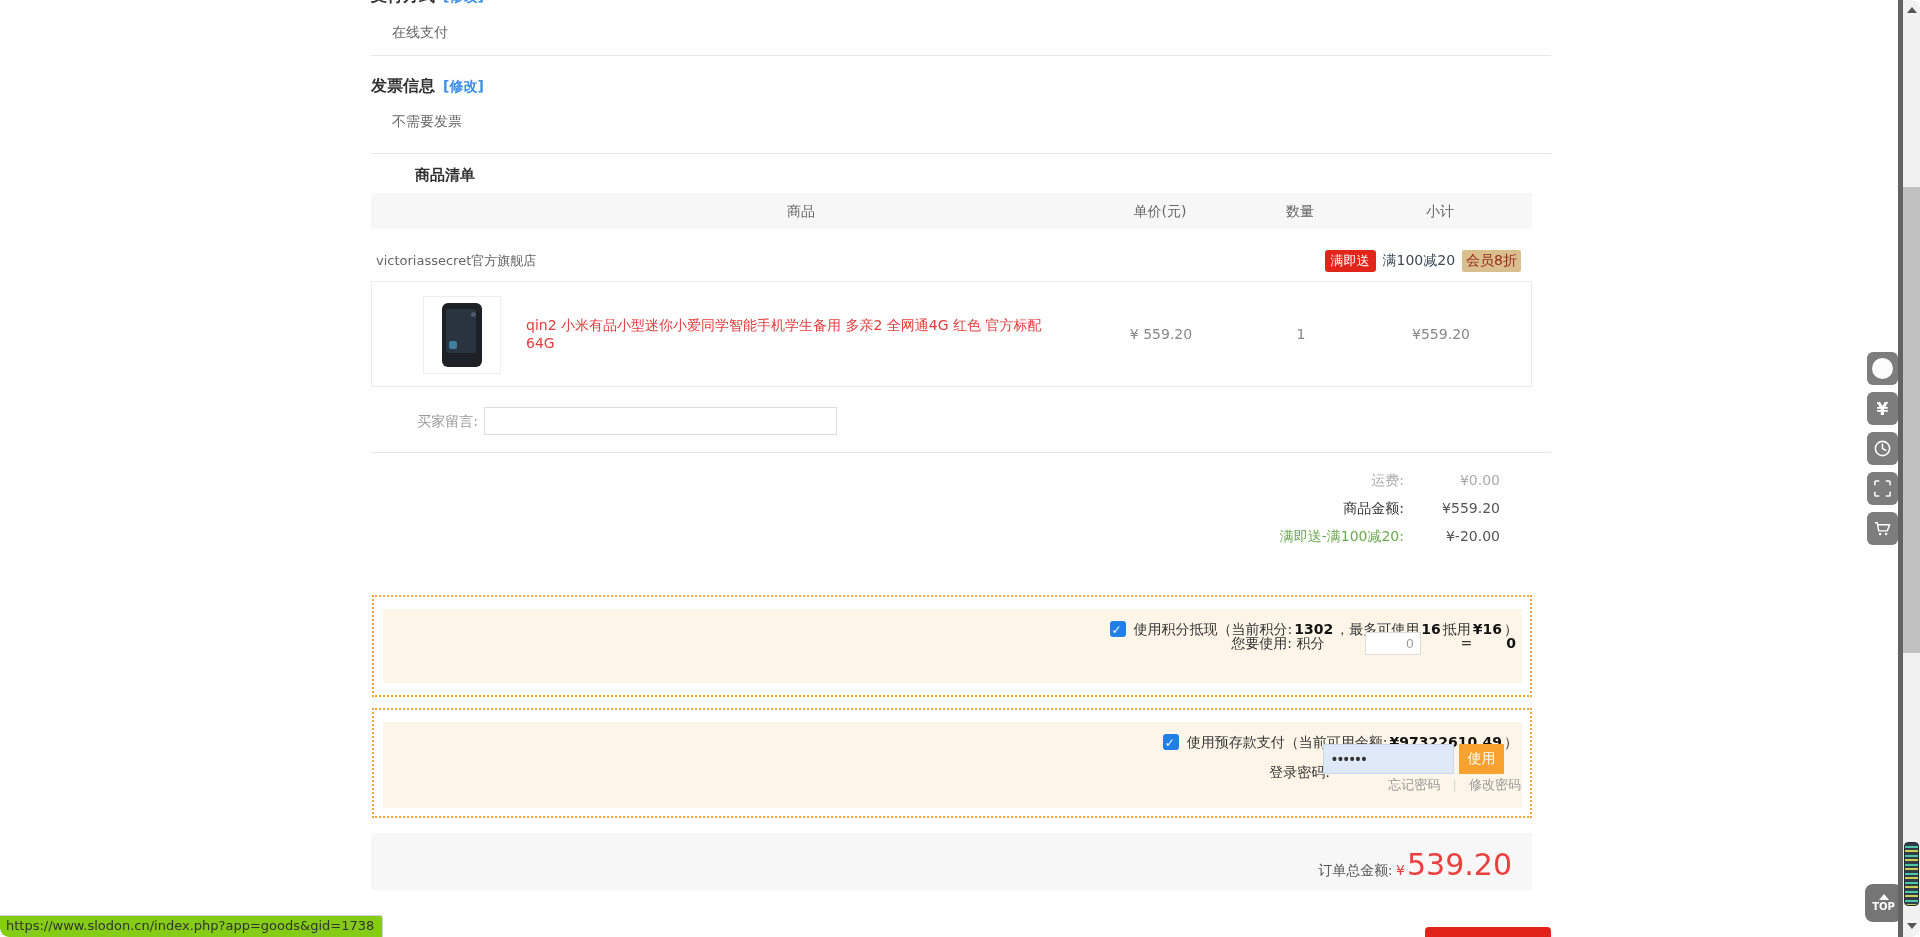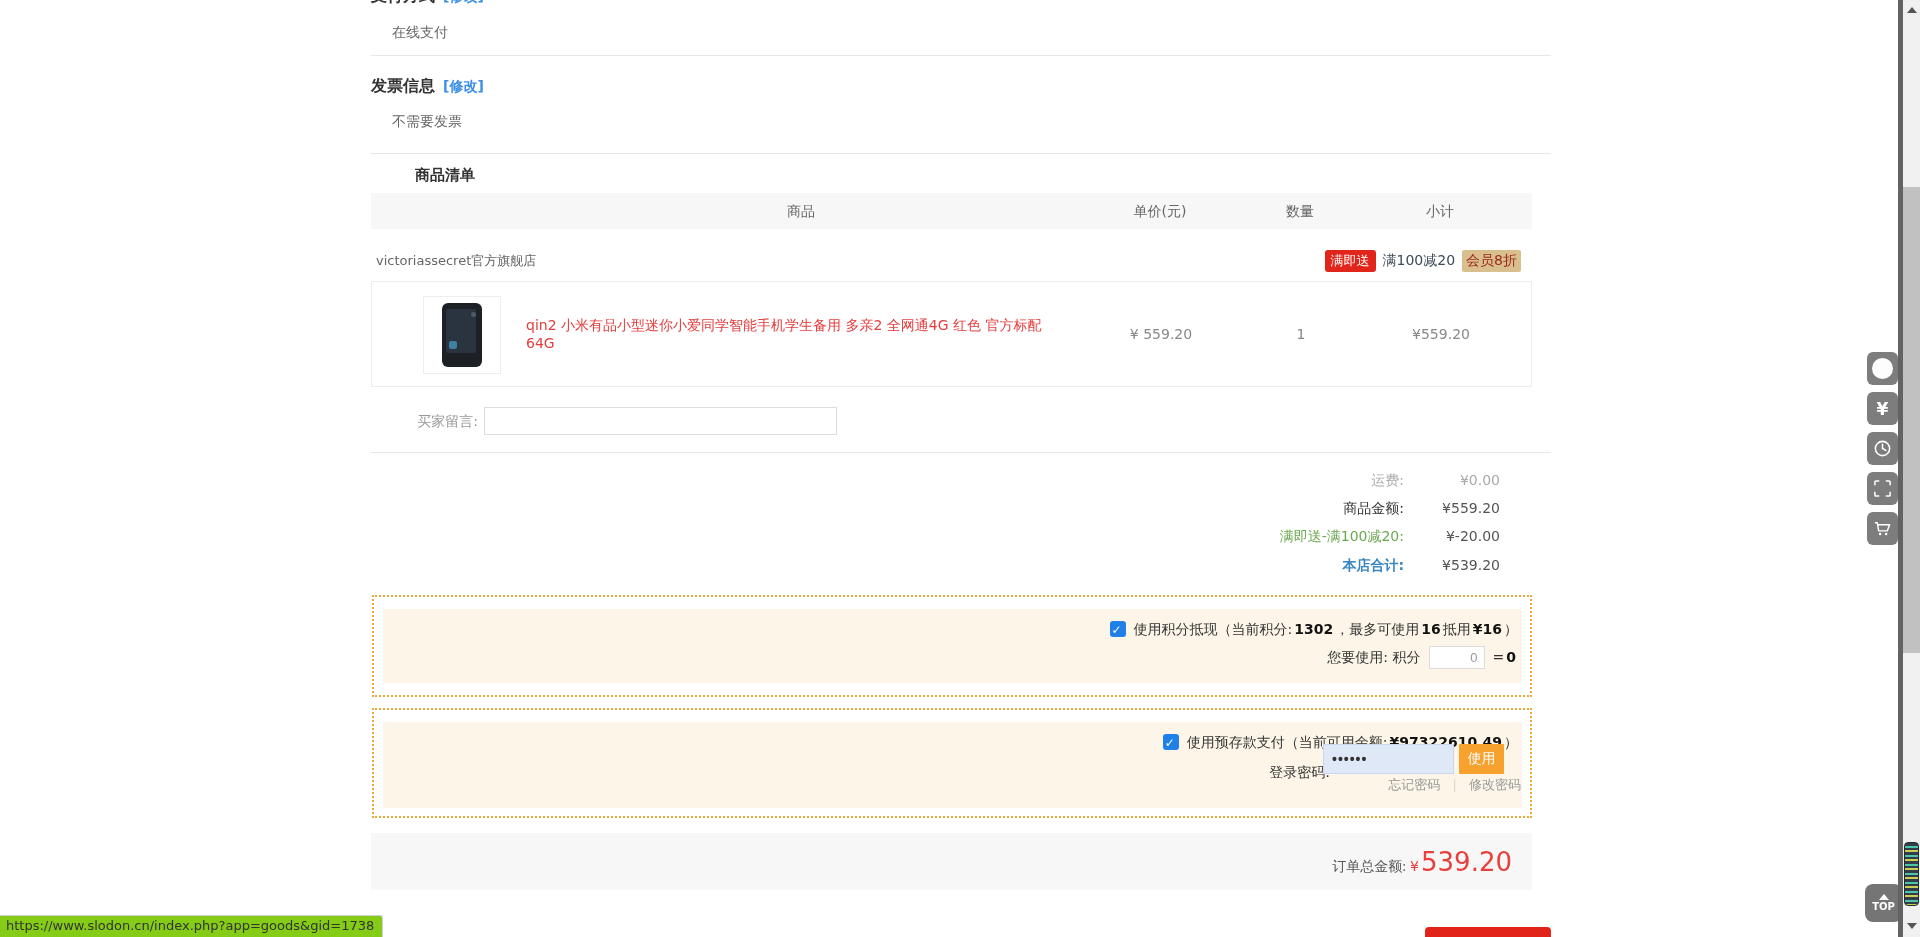--- a/index.html
+++ b/index.html
@@ -1,17 +1,17 @@
 <!DOCTYPE html>
 <html><head>
 <meta charset="utf-8">
 <style>
   * { box-sizing: border-box; margin: 0; padding: 0; }
   body { font-family: "DejaVu Sans", "Liberation Sans", sans-serif; background: #fff; }
-  #screen { position: relative; width: 1920px; height: 937px; background: #fff; overflow: hidden; }
+  #screen { position: relative; width: 1920px; height: 937px; background: #fff; overflow: hidden; border-radius: 9px; }
   .abs { position: absolute; }
 
   
   .sec-title { font-size: 16px; font-weight: bold; color: #333; line-height: 20px; }
   .edit-link { font-size: 14px; font-weight: bold; color: #3a8ee6; margin-left: 8px; cursor: pointer; }
   .sec-value { font-size: 14px; color: #666; line-height: 16px; }
   .divider { height: 1px; background: #e7e7e7; width: 1180px; left: 371px; }
 
   
   .goods-title { font-size: 15px; font-weight: bold; color: #333; margin-left: 44px; }
@@ -60,21 +60,21 @@
   .pwd-input { position: absolute; left: 949px; top: 34px; width: 131px; height: 30px; background: #dfe8f7; border: 1px solid #c9d6ec; font-size: 14px; font-weight: bold; color: #333; letter-spacing: 1px; padding: 0 8px; outline: none; }
   .use-btn { position: absolute; left: 1085px; top: 34px; width: 45px; height: 30px; background: #f7a12f; color: #fff; border: none; font-size: 14px; cursor: pointer; border-radius: 1px; }
   .pwd-links { position: absolute; right: 9px; top: 66px; font-size: 13px; color: #999; }
   .pwd-links span { cursor: pointer; }
   .pwd-links .sep { margin: 0 8px; color: #ccc; cursor: default; }
 
   
   .total-row { left: 371px; top: 833px; width: 1161px; height: 57px; background: #f7f7f7; display: flex; align-items: baseline; justify-content: flex-end; padding-right: 20px; padding-top: 14px; }
   .total-label { font-size: 14px; color: #555; font-family: Liberation Serif, serif; }
   .total-cur { font-size: 14px; color: #e8403d; margin-left: 4px; }
-  .total-amount { font-size: 26px; color: #e8403d; margin-left: 2px; }
+  .total-amount { font-size: 30px; color: #e8403d; margin-left: 2px; }
 
   .submit-sliver { left: 1425px; top: 927px; width: 126px; height: 10px; background: #e2231a; border-radius: 4px 4px 0 0; cursor: pointer; }
 
   
   .status-bar { left: 0; top: 915px; height: 32px; background: #84cc16; border: 1px solid #d0d0d0; border-left: none; border-bottom: none; border-top-right-radius: 3px; font-size: 13px; color: #333; line-height: 20px; padding: 0 8px 0 6px; }
 
   
   .fbtn { left: 1867px; width: 31px; height: 33px; background: #7d7d7d; border-radius: 6px; cursor: pointer; display: flex; align-items: center; justify-content: center; color: #fff; }
   .fbtn svg { display: block; }
   .avatar-circle { width: 21px; height: 21px; border-radius: 50%; background: #fdfdfd; }
@@ -148,37 +148,34 @@
 
   <div class="abs sum-row sum-muted" style="top:470px;">
     <span class="lab">运费:</span><span class="val">¥0.00</span>
   </div>
   <div class="abs sum-row" style="top:498px;">
     <span class="lab">商品金额:</span><span class="val">¥559.20</span>
   </div>
   <div class="abs sum-row sum-green" style="top:526px;">
     <span class="lab">满即送-满100减20:</span><span class="val">¥-20.00</span>
   </div>
-  <div class="abs sum-row sum-blue" style="top:555px;">
-    <span class="lab">本店合计:</span><span class="val">¥539.20</span>
-  </div>
 
   <div class="abs dot-box" style="left:372px; top:595px; width:1160px; height:102px;">
     <div class="cream" style="left:9px; top:12px; width:1139px; height:74px;"></div>
     <div class="pay-line" style="top:22px;">
       <span class="checkbox"></span>
       <span>使用积分抵现（当前积分: </span>
         <b>1302</b>
         <span> ，最多可使用 </span>
         <b>16</b>
         <span> 抵用 </span>
         <b>¥16</b>
         <span> ）</span>
     </div>
-    <div class="pay-line" style="top:50px;">
+    <div class="pay-line" style="top:36px;gap:32px;">
       <span>您要使用: 积分</span>
       <input class="points-input" value="0" style="">
       <span>=</span>
       <b>0</b>
     </div>
   </div>
 
   <div class="abs dot-box" style="left:372px; top:708px; width:1160px; height:110px;">
     <div class="cream" style="left:9px; top:12px; width:1139px; height:86px;"></div>
     <div class="pay-line" style="top:22px;">

